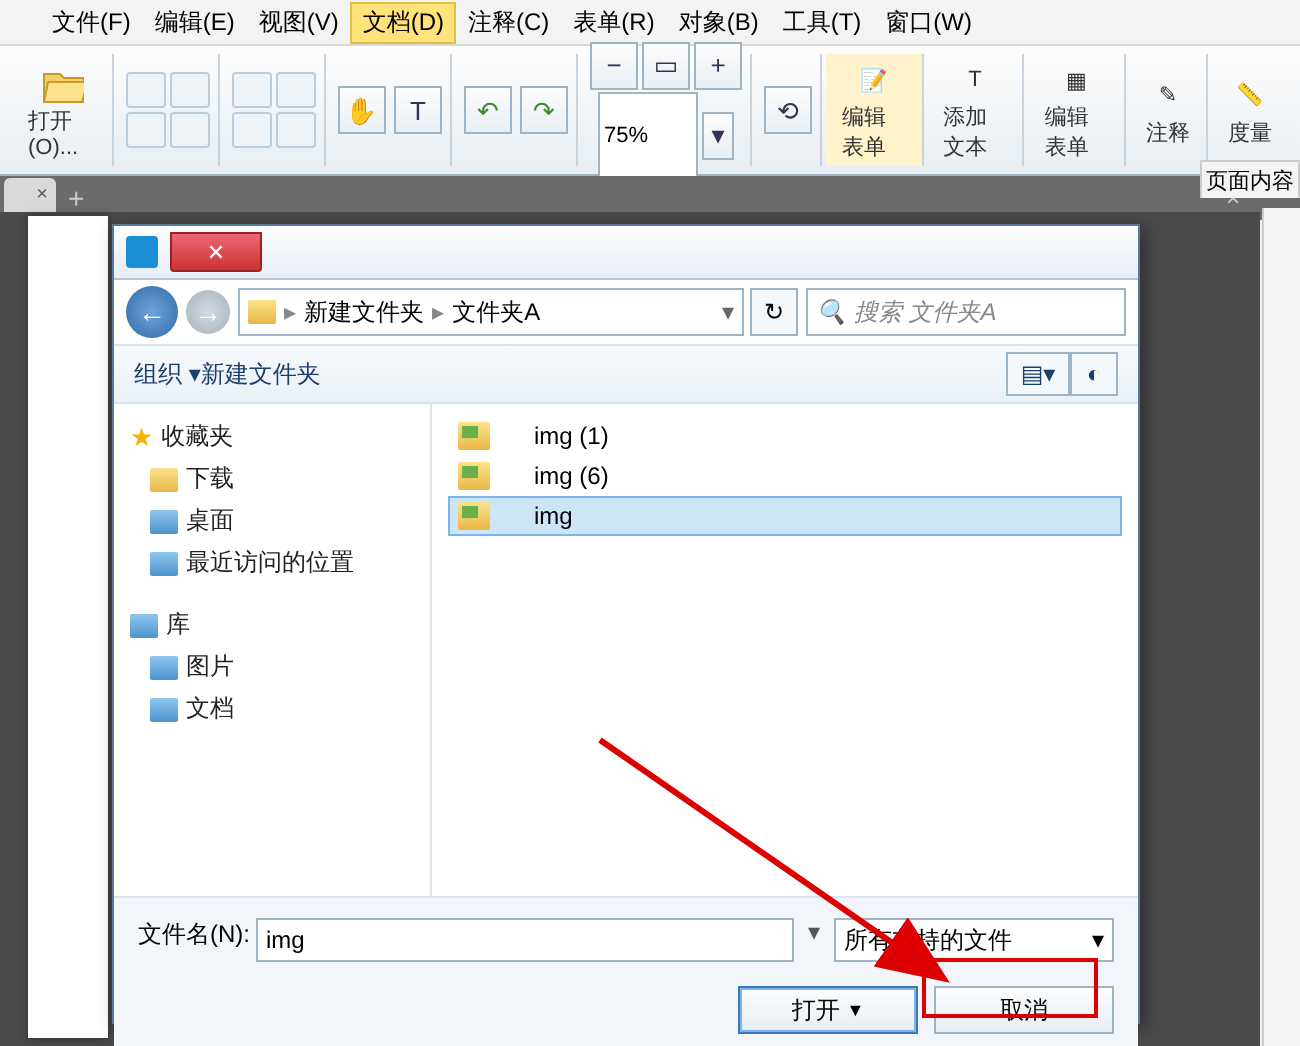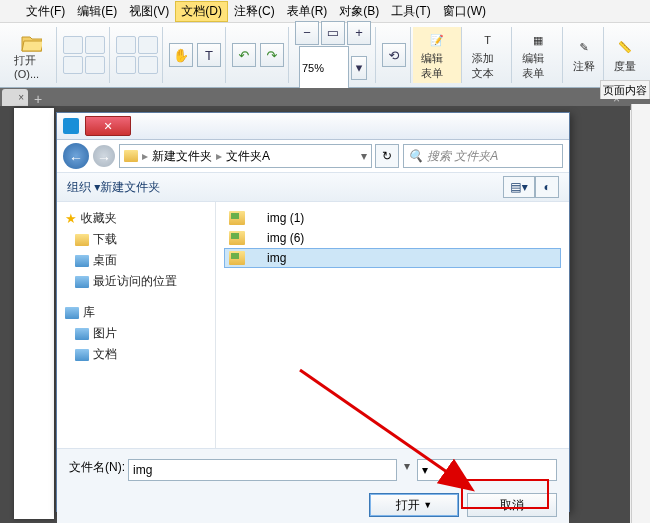--- a/index.html
+++ b/index.html
@@ -261,20 +261,21 @@
           <span>img</span>
         </div>
     </div>
   </div>
   <div class="bottom">
     <div class="row1">
       <label>文件名(N):</label>
       <input class="fname" value="img" style="">
       <span style="width:14px;text-align:center;color:#555">▾</span>
       <div class="ftype">
+          <span>所有支持的文件</span>
           <span>▾</span>
         </div>
     </div>
     <div class="row2">
       <div class="dlgbtn primary"><span>打开</span>&nbsp;<span style="font-size:9px">▼</span></div>
       <div class="dlgbtn">取消</div>
     </div>
   </div>
 </div>
 

